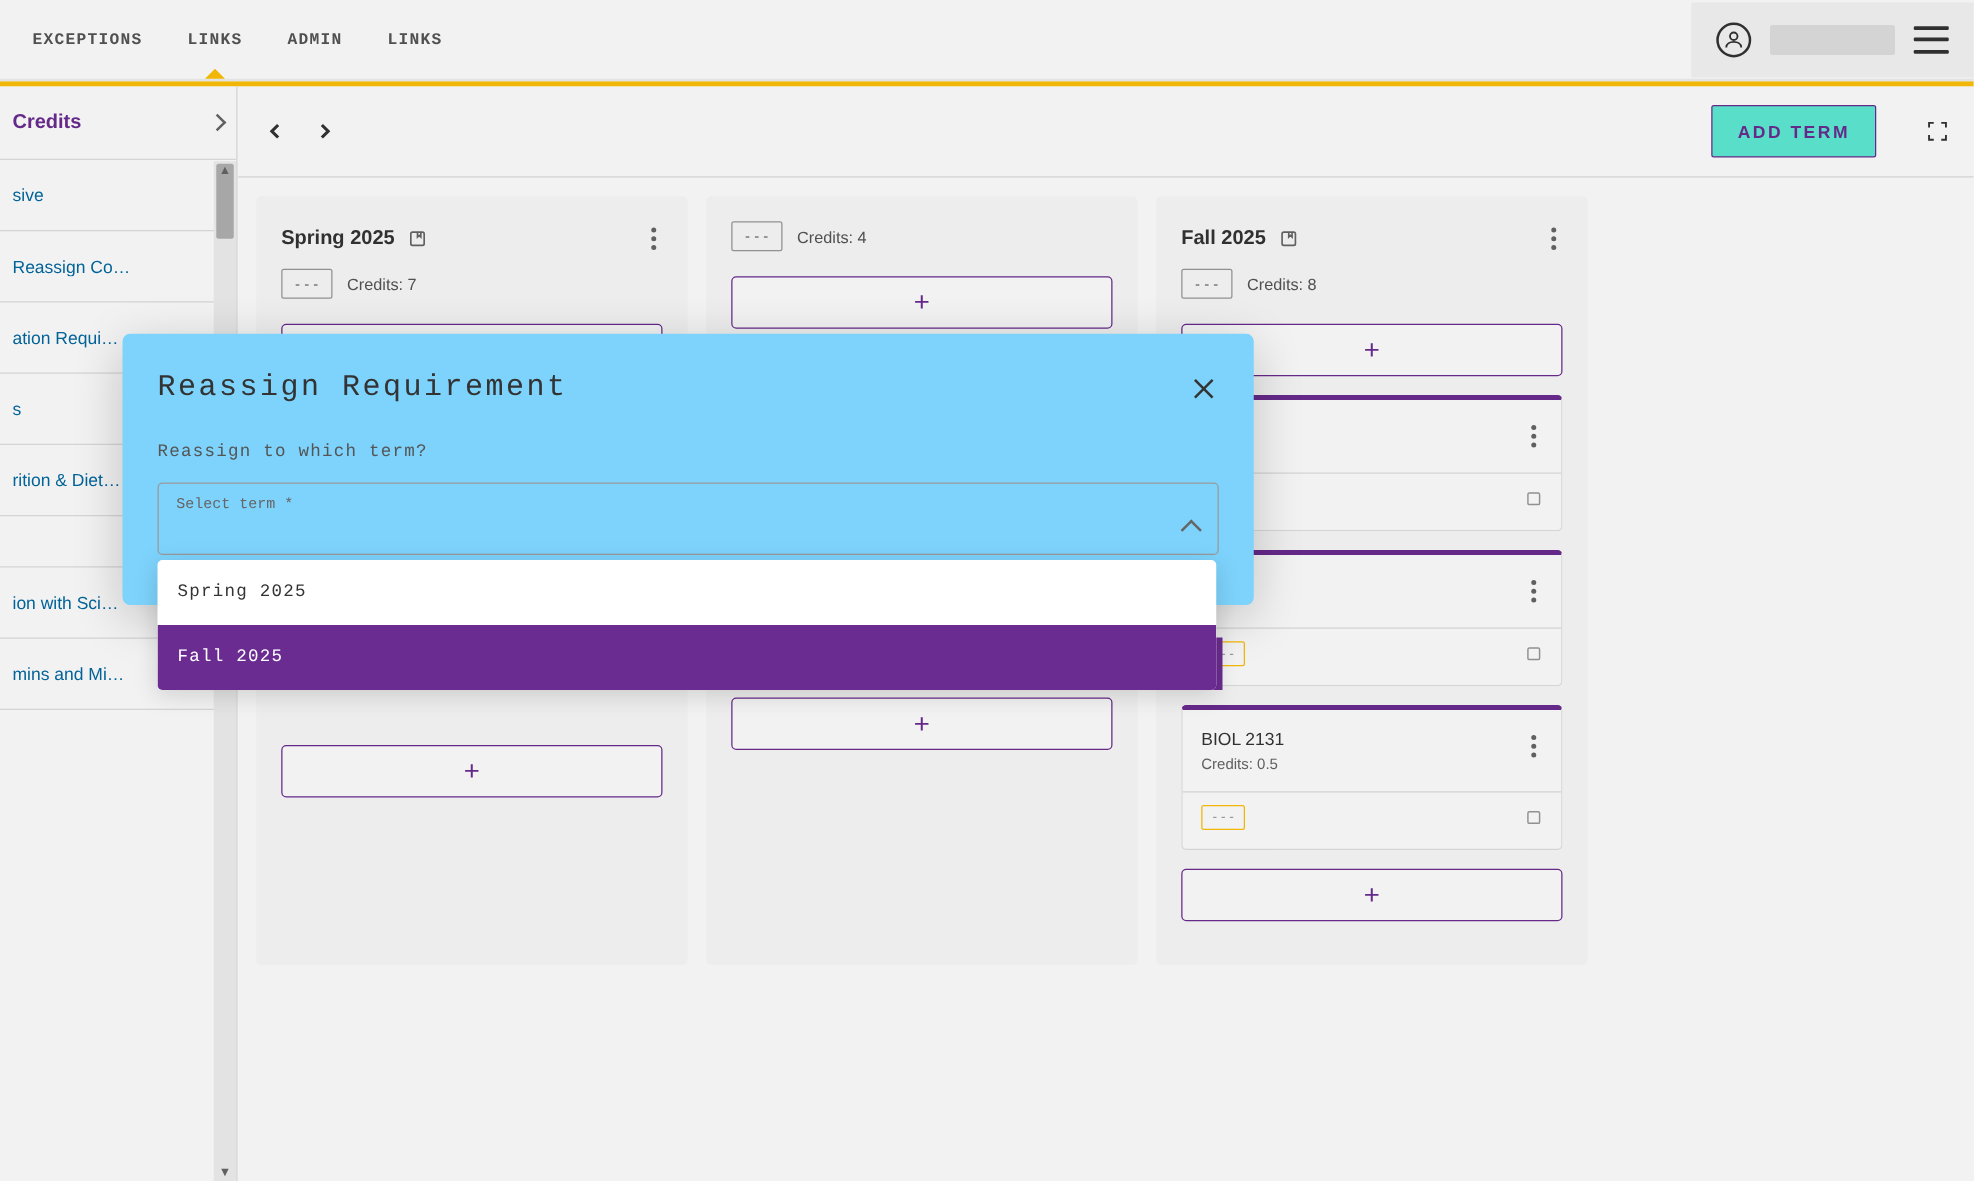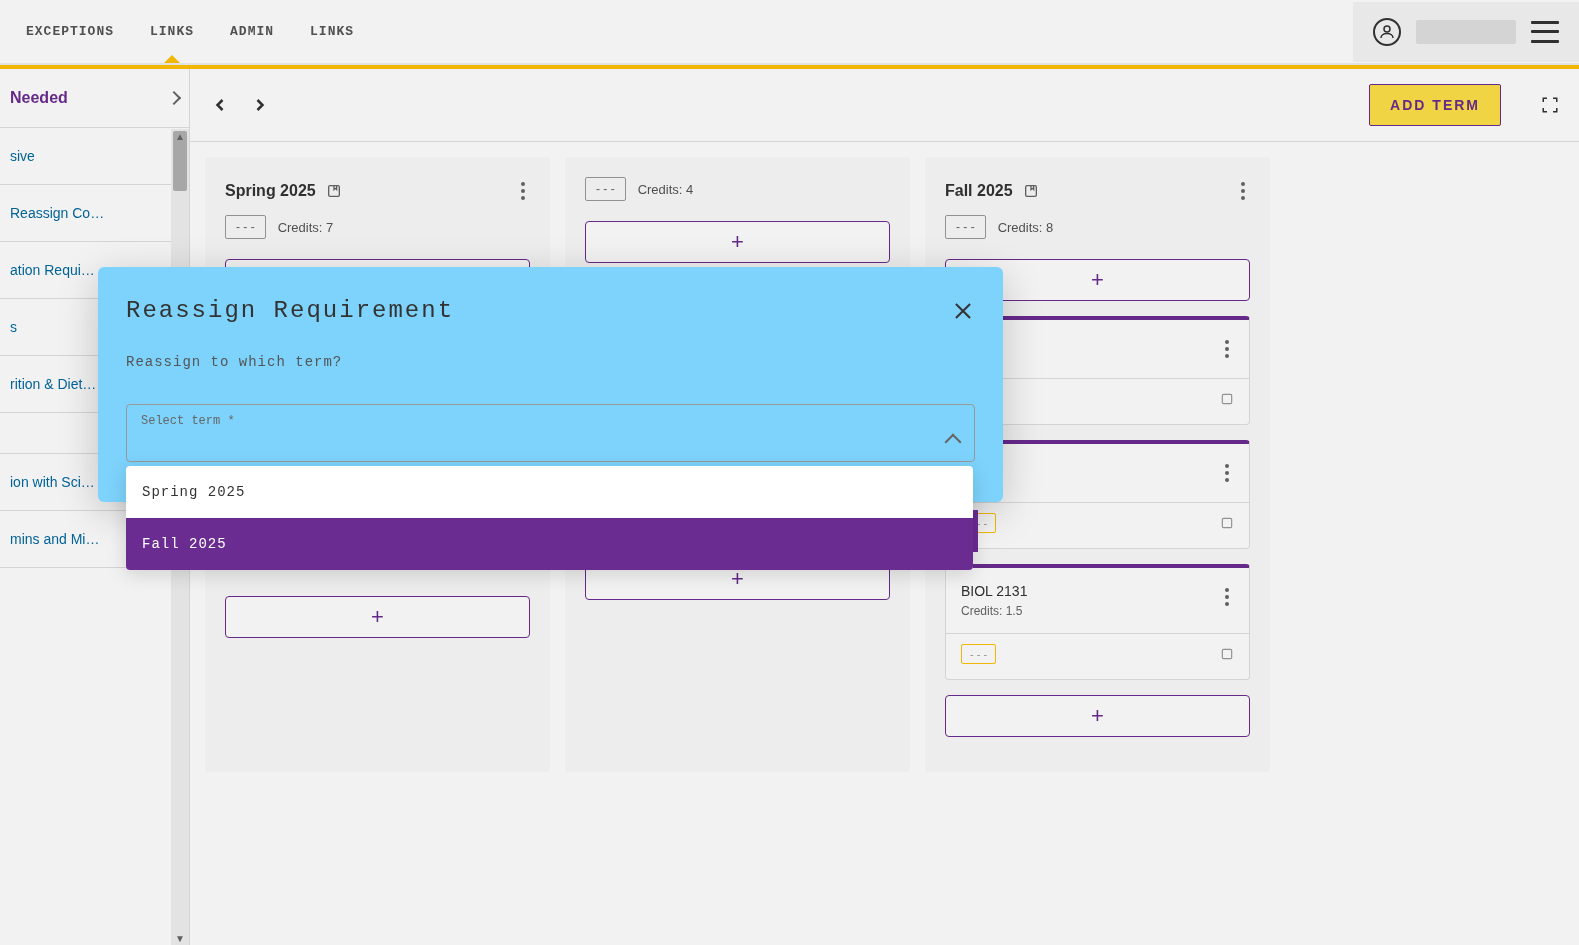--- a/index.html
+++ b/index.html
@@ -230,21 +230,21 @@
 .toolbar-right {
   display: flex;
   align-items: center;
   gap: 40px;
 }
 
 .add-term-btn {
   padding: 12px 20px;
   border: 1px solid #6B2C91;
   color: #6B2C91;
-  background: #fde047;
+  background: #5eead4;
   font-size: 14px;
   font-weight: 600;
   letter-spacing: 2px;
   cursor: pointer;
   border-radius: 2px;
 }
 
 .expand-icon {
   width: 18px;
   height: 18px;
@@ -452,21 +452,21 @@
   transform: translate(-50%, -50%) rotate(45deg);
 }
 
 .close-btn::after {
   transform: translate(-50%, -50%) rotate(-45deg);
 }
 
 .modal-prompt {
   font-size: 14px;
   color: #555;
-  margin-bottom: 34px;
+  margin-bottom: 16px;
   font-family: 'Courier New', monospace;
   letter-spacing: 1px;
 }
 
 .select-wrapper {
   position: relative;
 }
 
 .select-box {
   border: 1px solid #999;
@@ -556,21 +556,21 @@
         <span></span>
         <span></span>
     </div>
   </div>
 </div>
 <div class="accent-bar"></div>
 
 <div class="main-container">
   <div class="sidebar">
     <div class="sidebar-header">
-      <span class="sidebar-header-text">Needed</span>
+      <span class="sidebar-header-text">Credits</span>
       <span class="chevron-right"></span>
     </div>
     <div class="sidebar-item">
       <span class="sidebar-item-text">sive</span>
     </div>
     <div class="sidebar-item">
       <span class="sidebar-item-text">Reassign Co…</span>
     </div>
     <div class="sidebar-item">
       <span class="sidebar-item-text">ation Requi…</span>
@@ -720,21 +720,21 @@
             <svg class="course-note-icon" viewBox="0 0 24 24" fill="none" stroke="#999" stroke-width="2">
               <rect x="4" y="4" width="16" height="16" rx="2"></rect>
             </svg>
           </div>
         </div>
 
         <div class="course-card">
           <div class="course-top">
             <div>
               <div class="course-code">BIOL 2131</div>
-              <div class="course-credits">Credits: 1.5</div>
+              <div class="course-credits">Credits: 0.5</div>
             </div>
             <div class="more-dots">
               <span></span>
                 <span></span>
                 <span></span>
             </div>
           </div>
           <div class="course-divider"></div>
           <div class="course-footer">
             <span class="course-badge">- - -</span>

